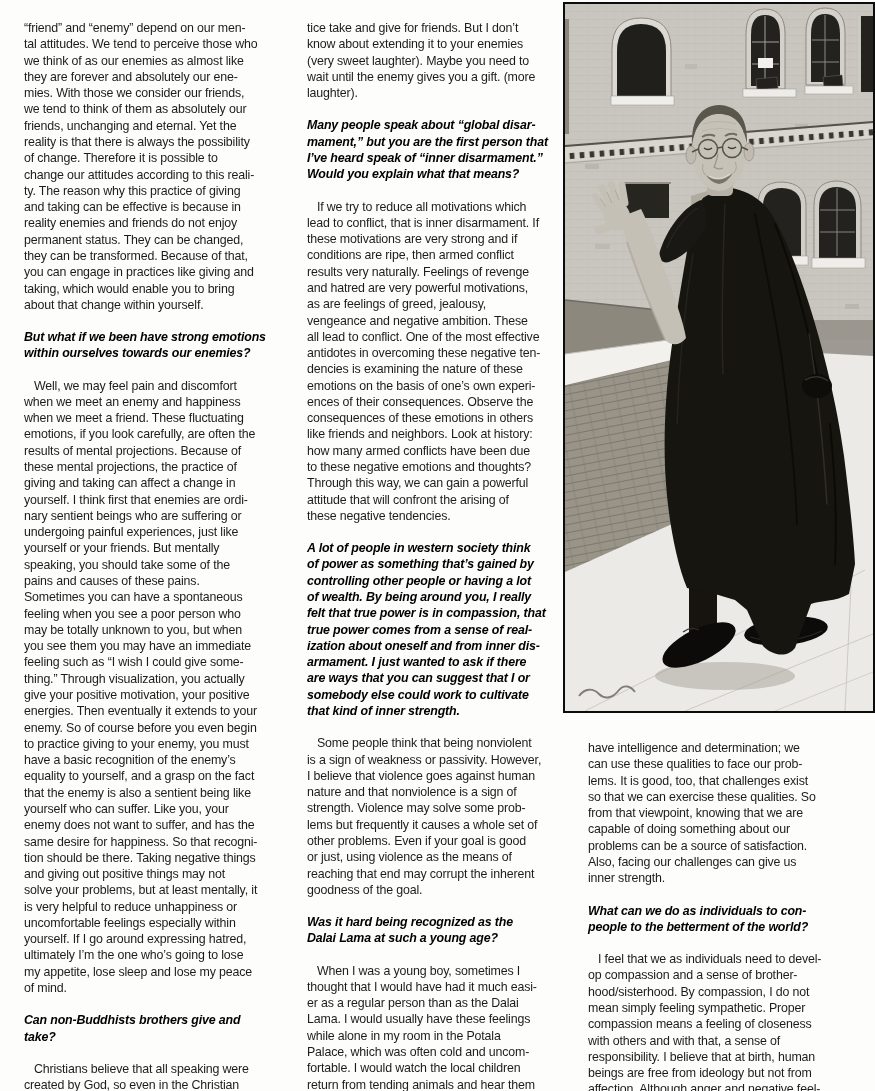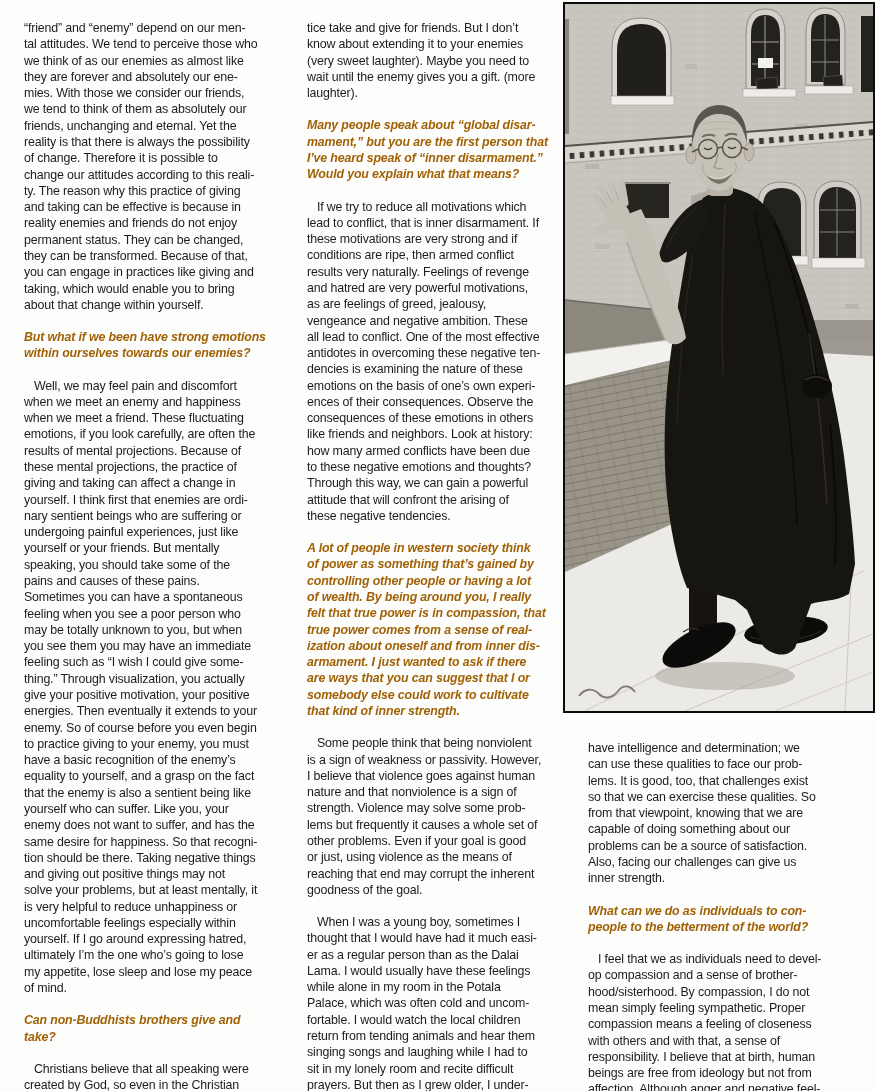--- a/index.html
+++ b/index.html
@@ -6,21 +6,21 @@
   body{
     width:875px;height:1091px;position:relative;background:#fdfdfc;
     font-family:"Liberation Sans", sans-serif;overflow:hidden;
   }
   .col{position:absolute;top:4px;width:282px;}
   #col3{top:724px;}
   p.block{
     margin:16px;font-size:12.4px;line-height:16.28px;color:#1c1c1c;
     white-space:pre;letter-spacing:-0.15px;
   }
-  p.question{font-weight:bold;font-style:italic;color:#a16207;}
+  p.question{font-weight:bold;font-style:italic;color:#000000;}
   .endmark{font-size:11px;color:#111;}
   #photo{
     position:absolute;left:563px;top:2px;width:312px;height:711px;
     border:2px solid #0c0c0c;box-sizing:border-box;background:#cac6c0;overflow:hidden;
   }
   #photo svg{display:block;width:100%;height:100%;}
 </style>
 </head>
 <body>
 
@@ -137,20 +137,22 @@
   <p class="block body">   Some people think that being nonviolent
 is a sign of weakness or passivity. However,
 I believe that violence goes against human
 nature and that nonviolence is a sign of
 strength. Violence may solve some prob-
 lems but frequently it causes a whole set of
 other problems. Even if your goal is good
 or just, using violence as the means of
 reaching that end may corrupt the inherent
 goodness of the goal.</p>
+  <p class="block question">Was it hard being recognized as the
+Dalai Lama at such a young age?</p>
   <p class="block body">   When I was a young boy, sometimes I
 thought that I would have had it much easi-
 er as a regular person than as the Dalai
 Lama. I would usually have these feelings
 while alone in my room in the Potala
 Palace, which was often cold and uncom-
 fortable. I would watch the local children
 return from tending animals and hear them
 singing songs and laughing while I had to
 sit in my lonely room and recite difficult

